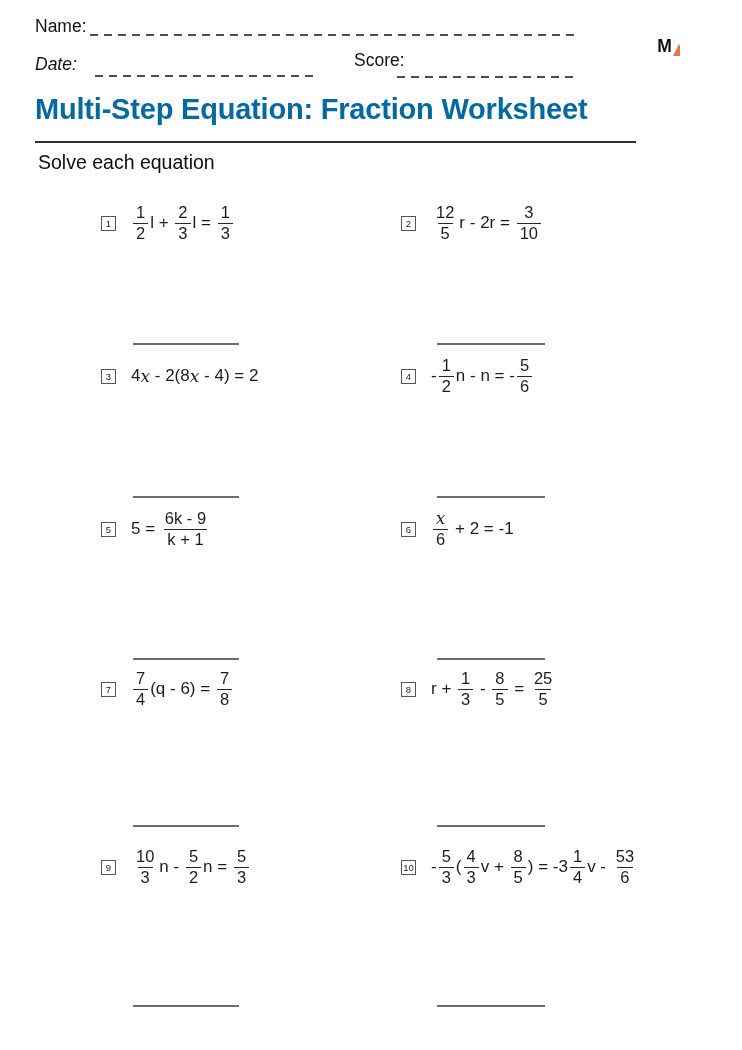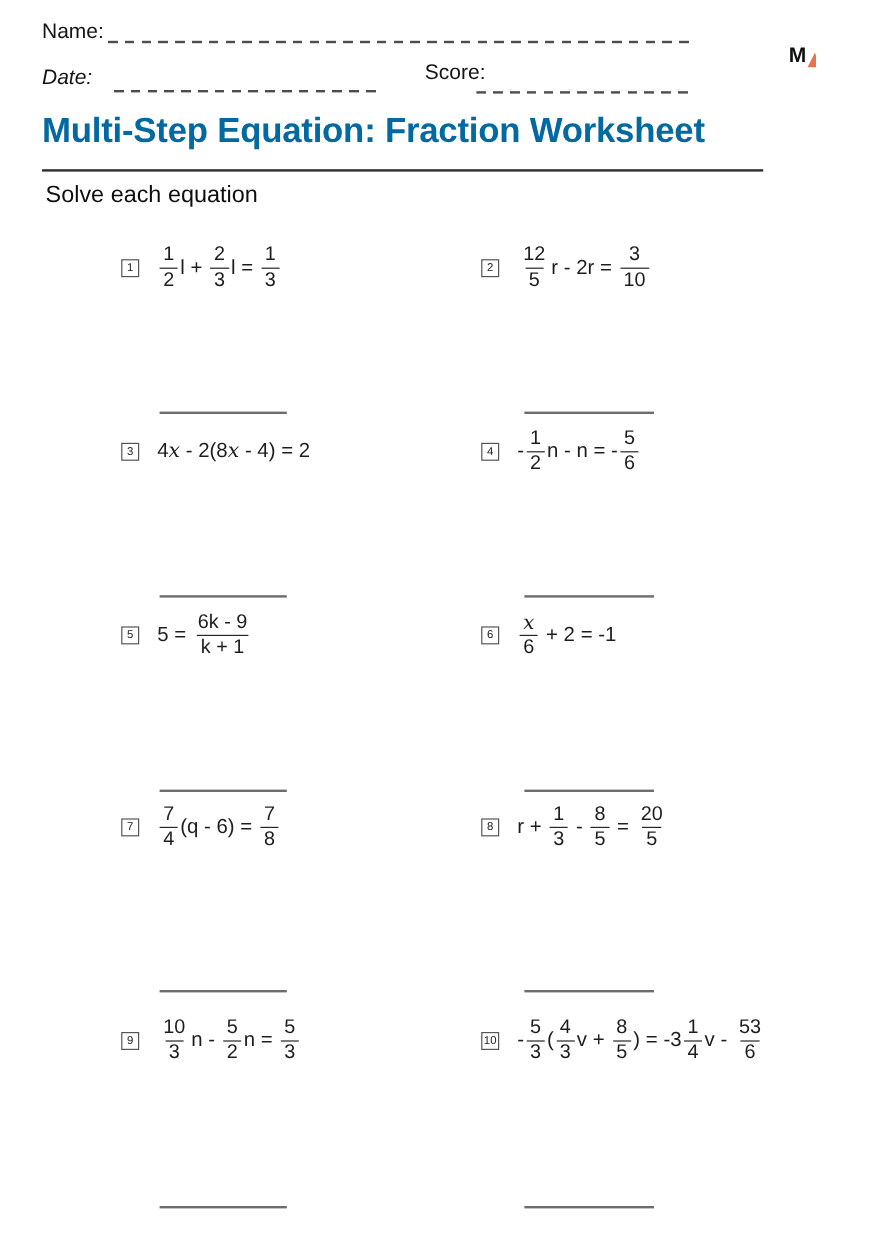--- a/index.html
+++ b/index.html
@@ -183,21 +183,21 @@
             <span class="num">1</span>
             <span class="den">3</span>
           </span>
           <span class="tk"> - </span>
           <span class="frac">
             <span class="num">8</span>
             <span class="den">5</span>
           </span>
           <span class="tk"> = </span>
           <span class="frac">
-            <span class="num">20</span>
+            <span class="num">25</span>
             <span class="den">5</span>
           </span>
         </span>
       </div>
       <div class="answer-line" style="left: 437px; top: 825px; width: 108px;"></div>
       <div class="problem" style="left: 101px; top: 838px;">
         <span class="pnum">9</span>
         <span class="eq">
           <span class="frac">
             <span class="num">10</span>

